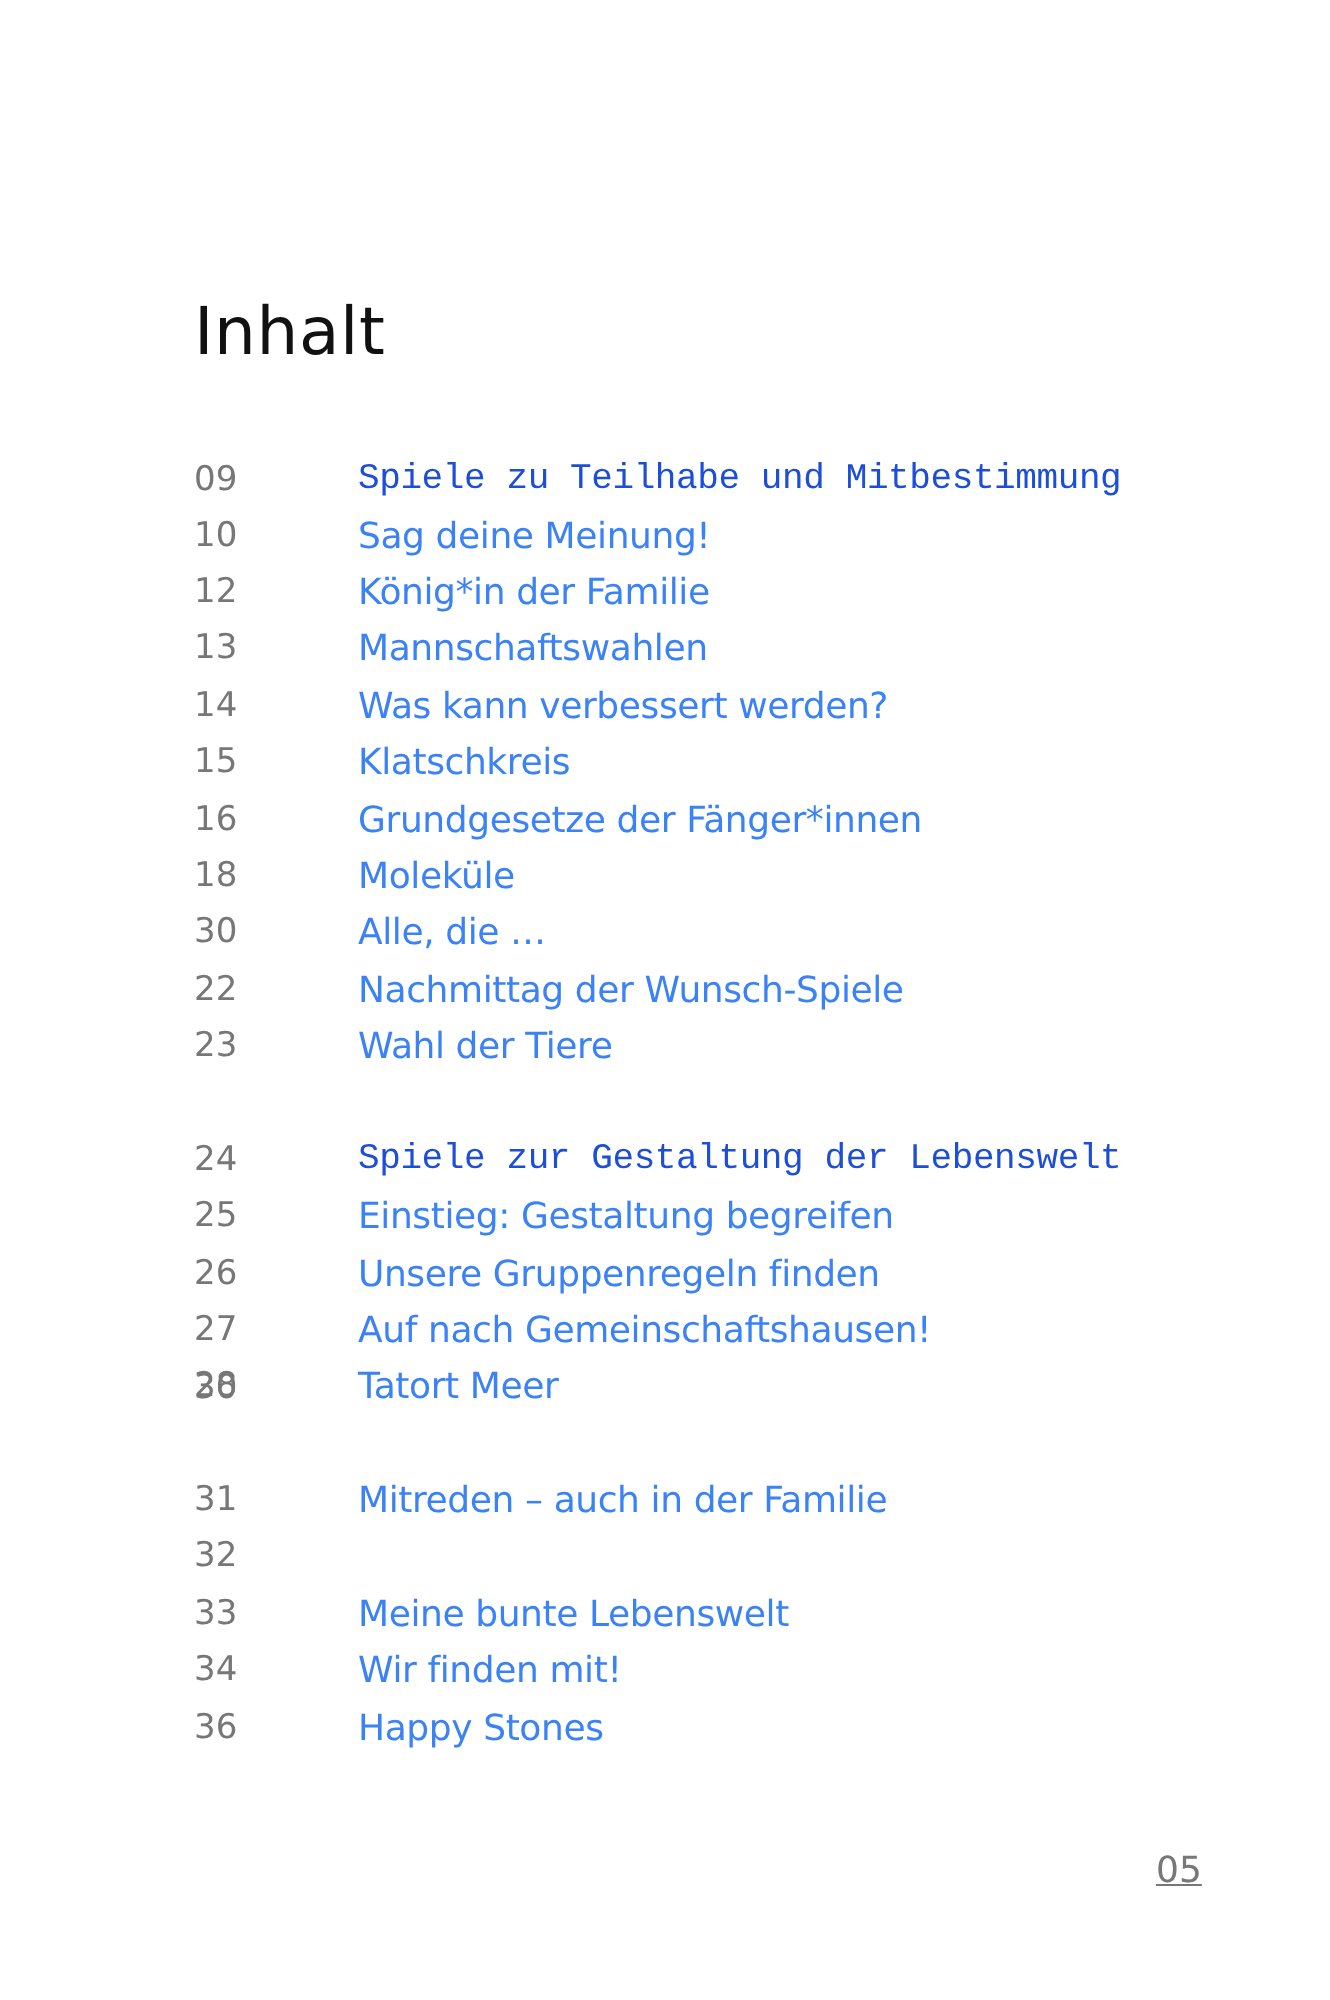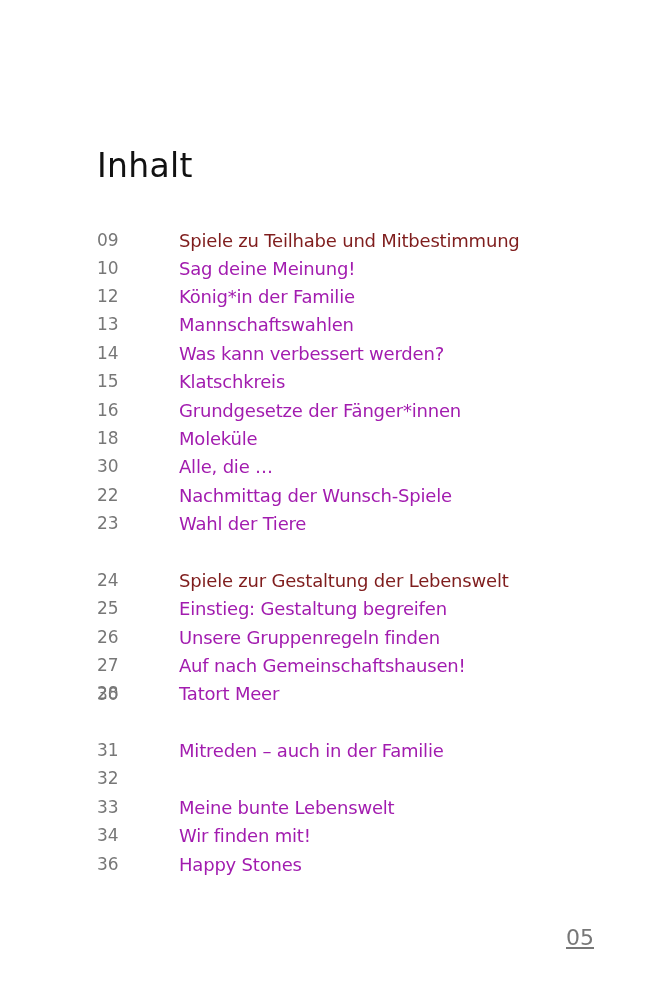--- a/index.html
+++ b/index.html
@@ -13,24 +13,24 @@
     font-family:"DejaVu Sans", sans-serif;
   }
   .toc { position:absolute; left:97px; top:0; width:520px; }
   .row {
     position:absolute; left:0; height:28px; display:flex; align-items:center;
     font-size:18px; white-space:nowrap;gap:32px;
   }
   .num {
     width:50px; color:#777; font-size:17px; font-family:"DejaVu Sans", sans-serif;
   }
-  .label { color:#a21caf; letter-spacing:-0.2px; }
-  .row.section .label { color:#7f1d1d; }
+  .label { color:#3b82f6; letter-spacing:-0.2px; }
+  .row.section .label { color:#1d4ed8;font-family:Liberation Mono, monospace; }
   .page-number {
-    position:absolute; left:566px; top:925px; font-size:22px; color:#777;text-decoration:underline;
+    position:absolute; left:578px; top:925px; font-size:18px; color:#777;text-decoration:underline;
   }
 </style>
 </head>
 <body>
 
 <h1 class="title">Inhalt</h1>
 
 <div class="toc">
   <div class="row section" style="top:226px">
       <span class="num">09</span>

